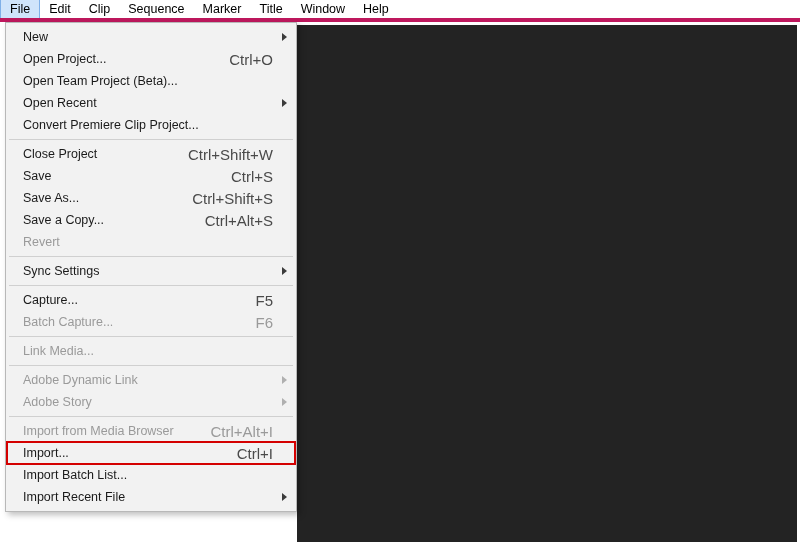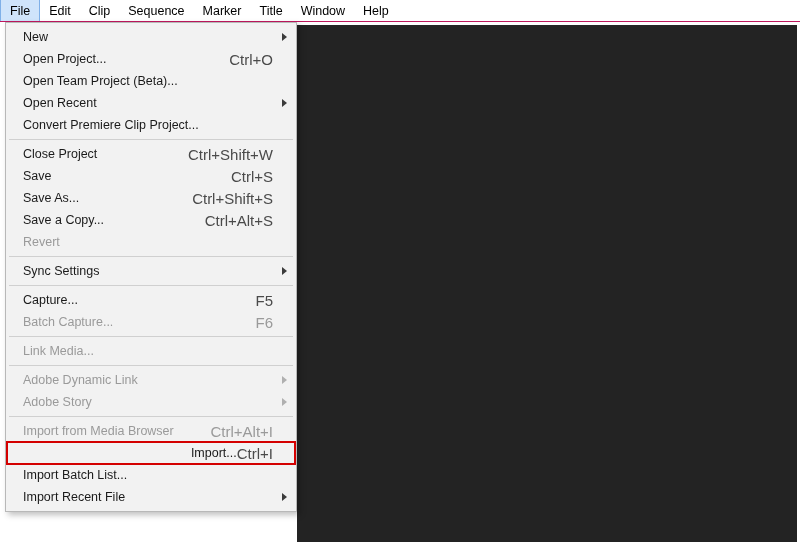--- a/index.html
+++ b/index.html
@@ -9,21 +9,21 @@
     background: #fff;
     width: 800px;
     height: 545px;
     overflow: hidden;
     position: relative;
   }
   .menubar {
     display: flex;
     height: 22px;
     align-items: stretch;
-    border-bottom: 1px solid #be185d;
+    border-bottom: 4px solid #be185d;
     background: #fff;
     position: relative;
     z-index: 2;
   }
   .menubar-item {
     padding: 0 9px;
     display: flex;
     align-items: center;
     color: #000;
     cursor: default;
@@ -68,21 +68,20 @@
     cursor: default;
     position: relative;
   }
   .menu-item.disabled { color: #9a9a9a; }
   .menu-item .shortcut { color: #4a4a4a; font-size: 15px; }
   .menu-item.disabled .shortcut { color: #9a9a9a; }
   .menu-item.highlighted {
     outline: 2px solid #d40000;
     outline-offset: -1px;
     background: #f2f2f2;
-    justify-content: flex-end;
   }
   .submenu-arrow {
     position: absolute;
     right: 8px;
     top: 50%;
     transform: translateY(-50%);
     width: 0; height: 0;
     border-top: 4px solid transparent;
     border-bottom: 4px solid transparent;
     border-left: 5px solid #3c3c3c;

